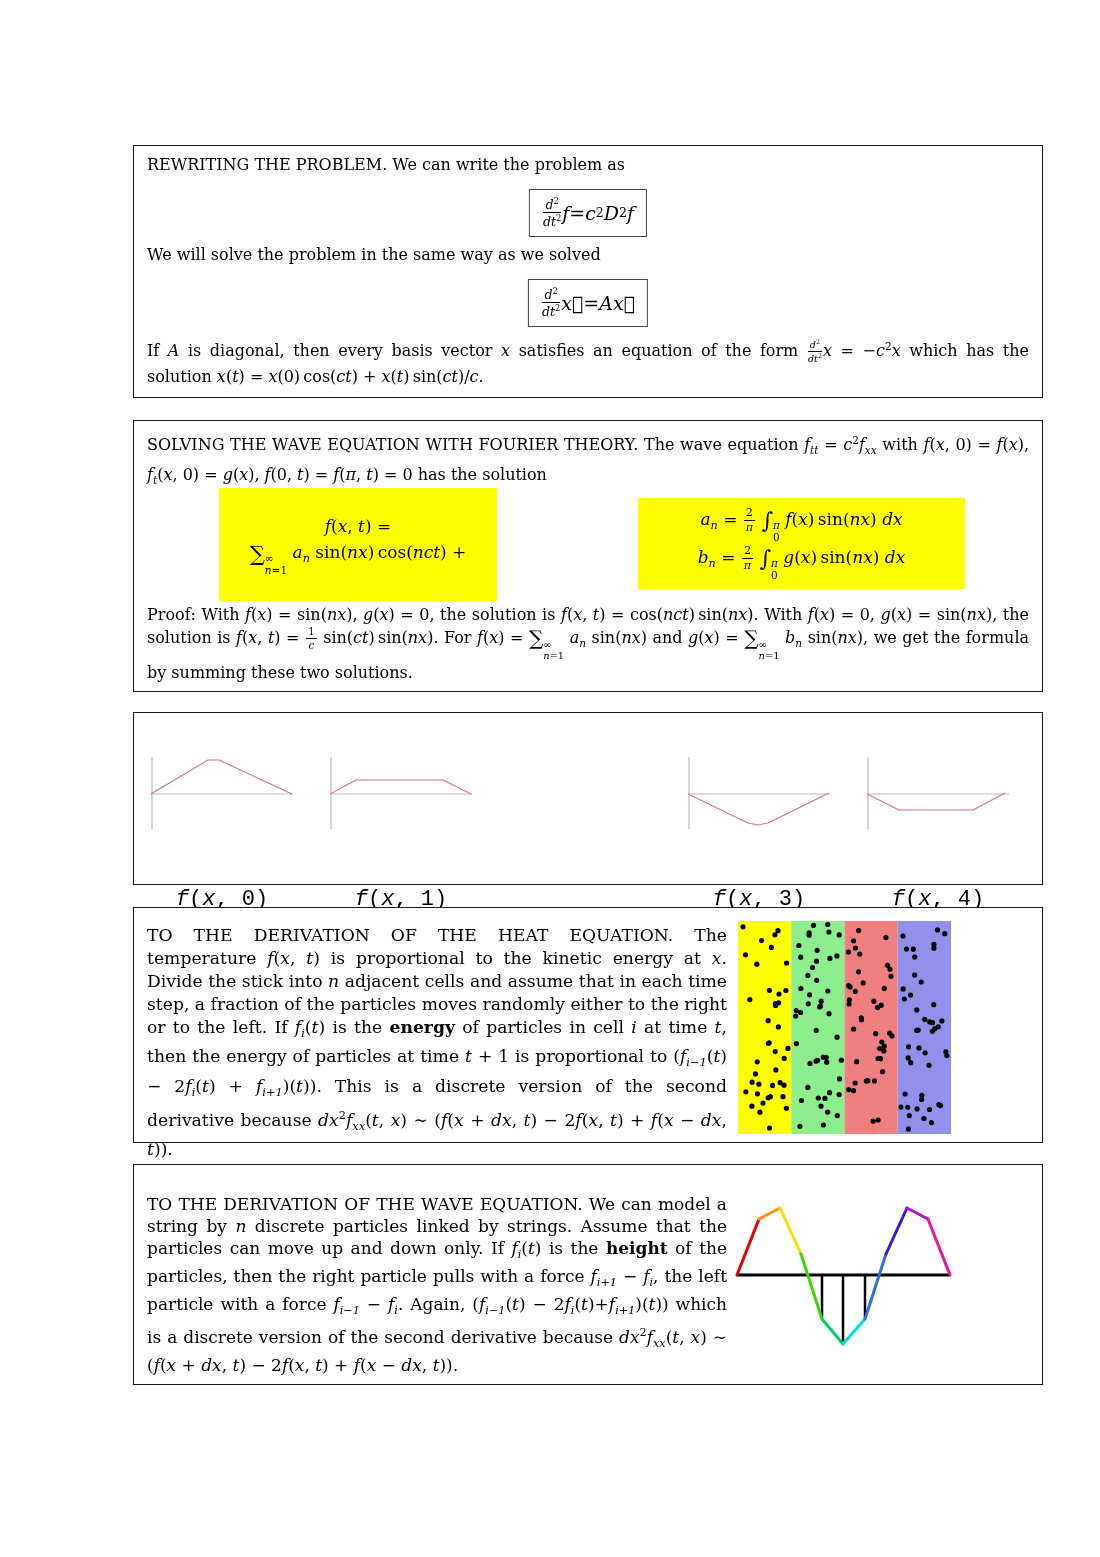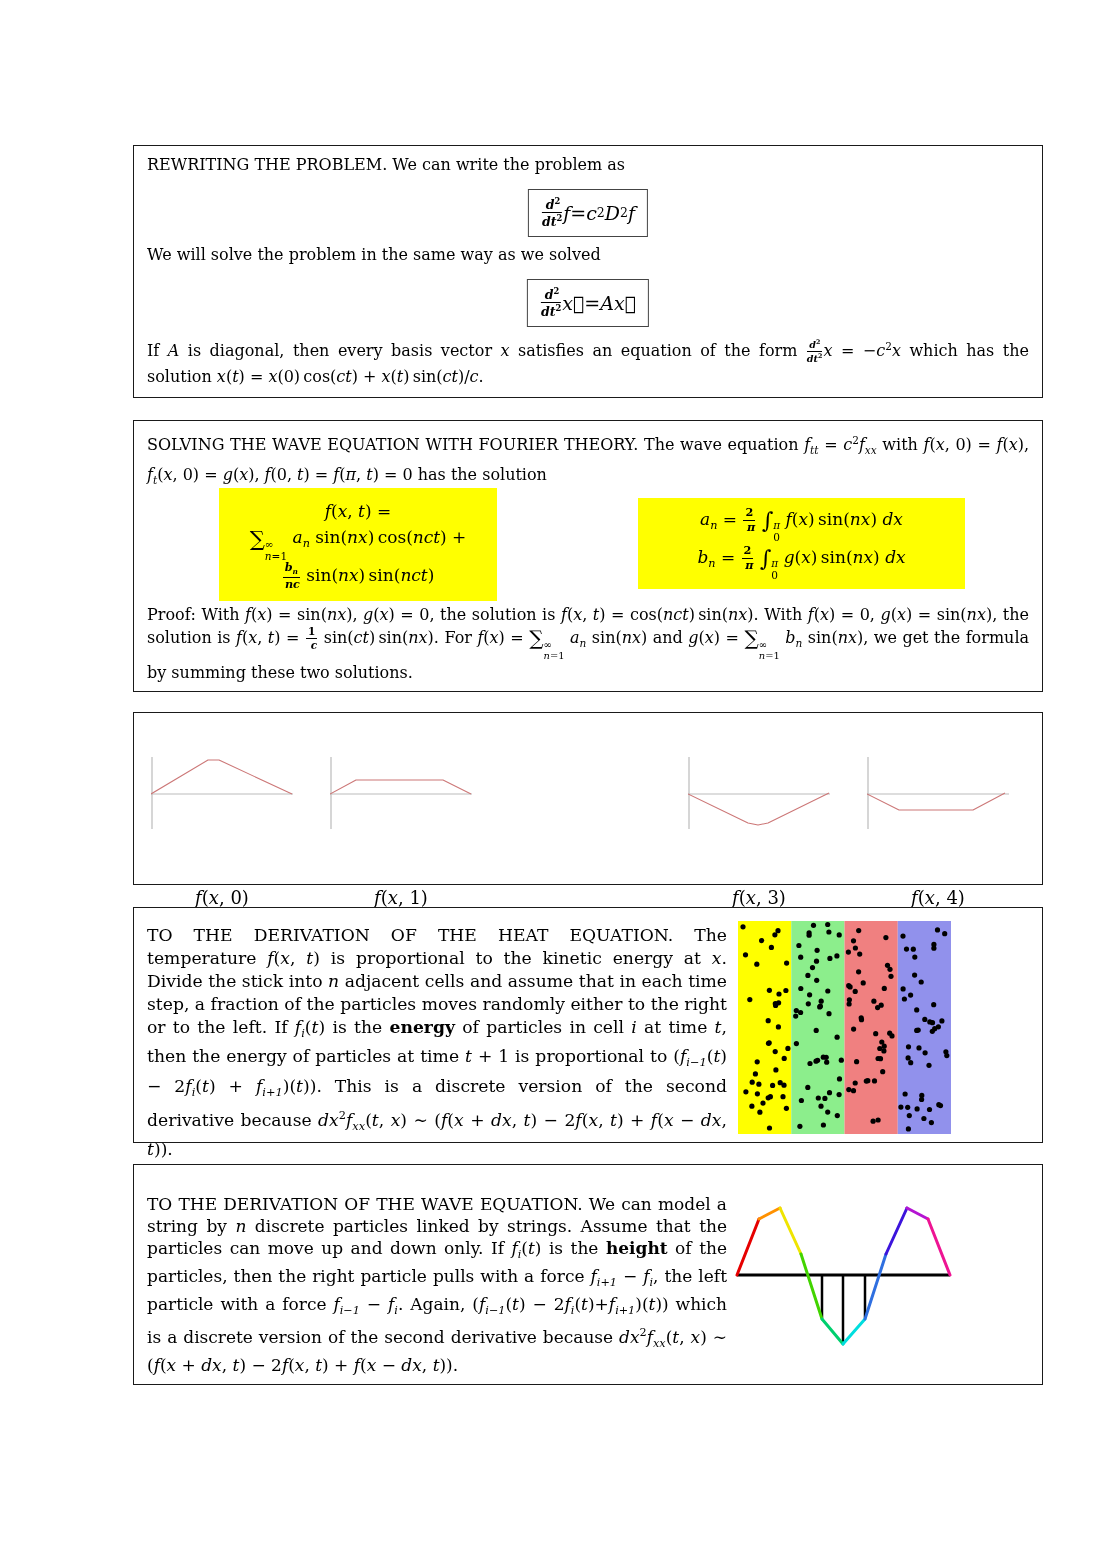--- a/index.html
+++ b/index.html
@@ -17,22 +17,22 @@
     font-size:16px;line-height:23px;text-align:justify;
   }
   .eqc{position:absolute;left:50%;transform:translateX(-50%);white-space:nowrap;}
   .eqbox{
     border:1px solid #444;padding:7px 12px;font-size:19px;
     display:flex;align-items:center;justify-content:center;
   }
   i{font-style:italic;}
   sup,sub{font-size:0.66em;}
   .frac{
-    display:inline-block;vertical-align:middle;text-align:right;
-    font-size:0.66em;line-height:1.05;padding:0 1px;font-weight:bold;
+    display:inline-block;vertical-align:middle;text-align:center;
+    font-size:0.66em;line-height:1.05;padding:0 1px;
   }
   .frac .num{display:block;border-bottom:1px solid #000;padding:0 2px 1px 2px;}
   .frac .den{display:block;padding-top:1px;}
   .frac.sm{font-size:0.60em;}
   .bigop{font-size:1.25em;vertical-align:-0.12em;}
   .intop{font-size:1.3em;vertical-align:-0.15em;}
   .ops{
     display:inline-flex;flex-direction:column;justify-content:center;
     font-size:0.62em;line-height:1.15;vertical-align:-0.45em;text-align:left;
   }
@@ -40,21 +40,22 @@
   .hl{
     position:absolute;display:flex;flex-direction:column;justify-content:center;
     text-align:center;font-size:17px;
   }
   .hl .hline{line-height:26px;}
   
   .miniplot{position:absolute;top:44px;width:142px;}
   .plot-svg{display:block;}
   .plot-label{
     position:absolute;top:130px;left:0;width:142px;text-align:center;
-    font-size:18px;
+    font-size:22px;
+    font-family:Liberation Mono, monospace;
   }
   
   .fig{position:absolute;}
   .text-col{
     position:absolute;left:13px;width:580px;margin:0;
     font-size:17.2px;text-align:justify;
   }
 </style>
 </head>
 <body>
@@ -74,21 +75,20 @@
 </section>
 
 <section class="box" style="top:420px;height:272px;">
   <p class="para" style="top:8px;">SOLVING THE WAVE EQUATION WITH FOURIER THEORY. The wave equation <i>f<sub>tt</sub></i> = <i>c</i><sup>2</sup><i>f<sub>xx</sub></i> with <i>f</i>(<i>x</i>, 0) = <i>f</i>(<i>x</i>), <i>f<sub>t</sub></i>(<i>x</i>, 0) = <i>g</i>(<i>x</i>), <i>f</i>(0, <i>t</i>) = <i>f</i>(<i>π</i>, <i>t</i>) = 0 has the solution</p>
   <div class="hl" id="hl-solution" style="left: 85px; top: 67px; width: 278px; height: 113px; background: rgb(255, 255, 0);">
     <div class="hline"><i>f</i>(<i>x</i>, <i>t</i>) =</div>
     <div class="hline"><span class="bigop">∑</span><span class="ops">
           <span>∞</span>
           <span><i>n</i>=1</span>
         </span> <i>a<sub>n</sub></i> sin(<i>nx</i>) cos(<i>nct</i>) +</div>
-    <div class="hline"><span class="frac"><span class="num"><i>b<sub>n</sub></i></span><span class="den"><i>nc</i></span></span> sin(<i>nx</i>) sin(<i>nct</i>)</div>
   </div>
   <div class="hl" id="hl-coeff" style="left: 504px; top: 77px; width: 327px; height: 91px; background: rgb(255, 255, 0);">
     <div class="hline"><i>a<sub>n</sub></i> = <span class="frac"><span class="num">2</span><span class="den"><i>π</i></span></span> <span class="intop">∫</span><span class="ops">
           <span><i>π</i></span>
           <span>0</span>
         </span> <i>f</i>(<i>x</i>) sin(<i>nx</i>) <i>dx</i></div>
     <div class="hline"><i>b<sub>n</sub></i> = <span class="frac"><span class="num">2</span><span class="den"><i>π</i></span></span> <span class="intop">∫</span><span class="ops">
           <span><i>π</i></span>
           <span>0</span>
         </span> <i>g</i>(<i>x</i>) sin(<i>nx</i>) <i>dx</i></div>

